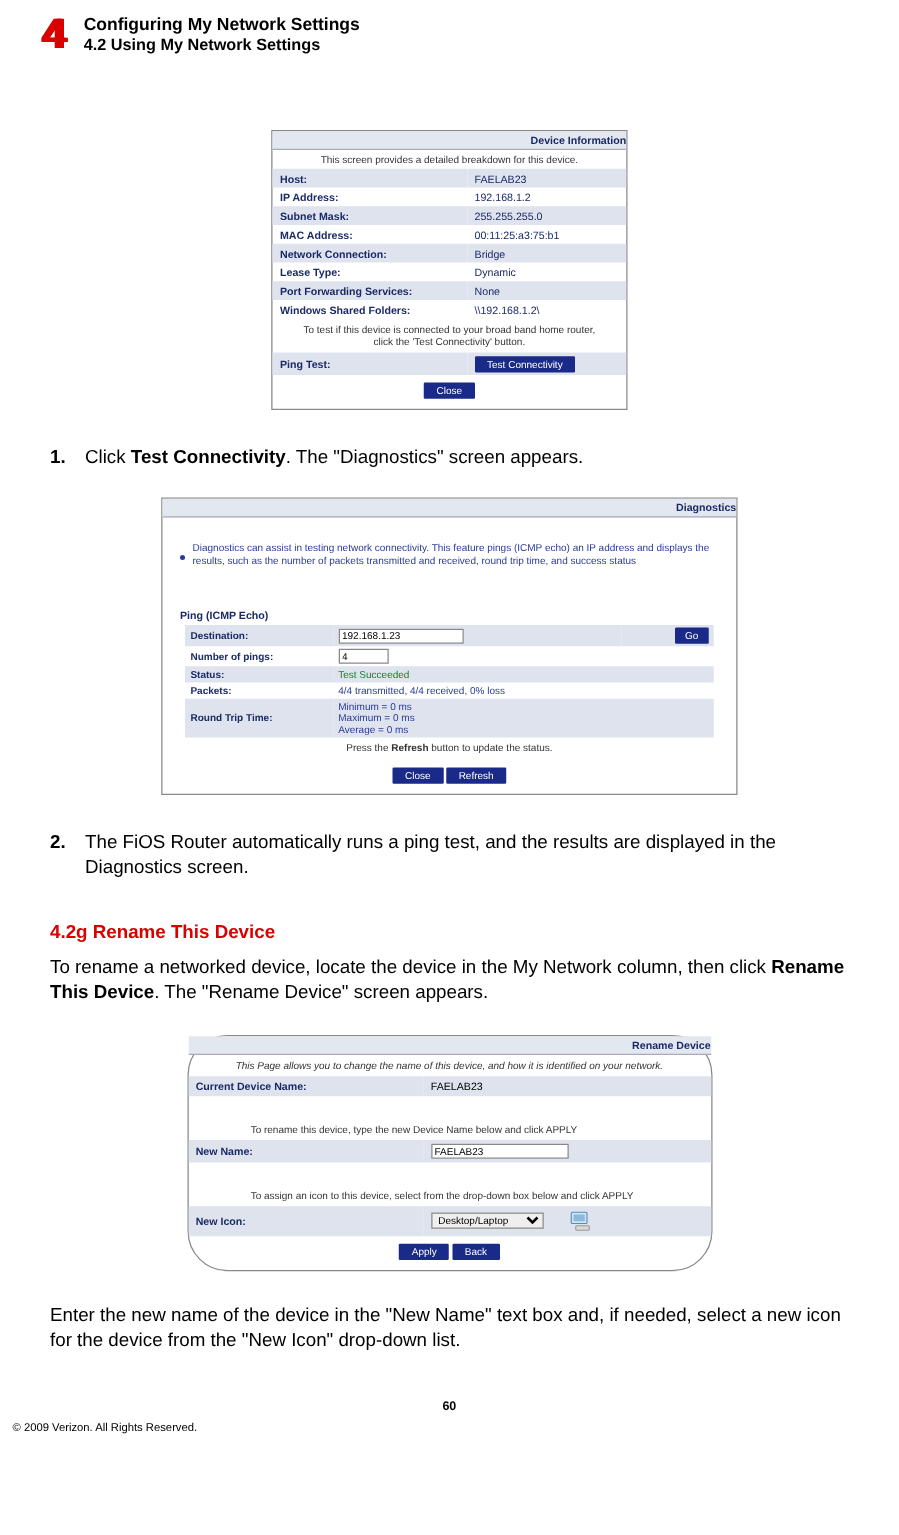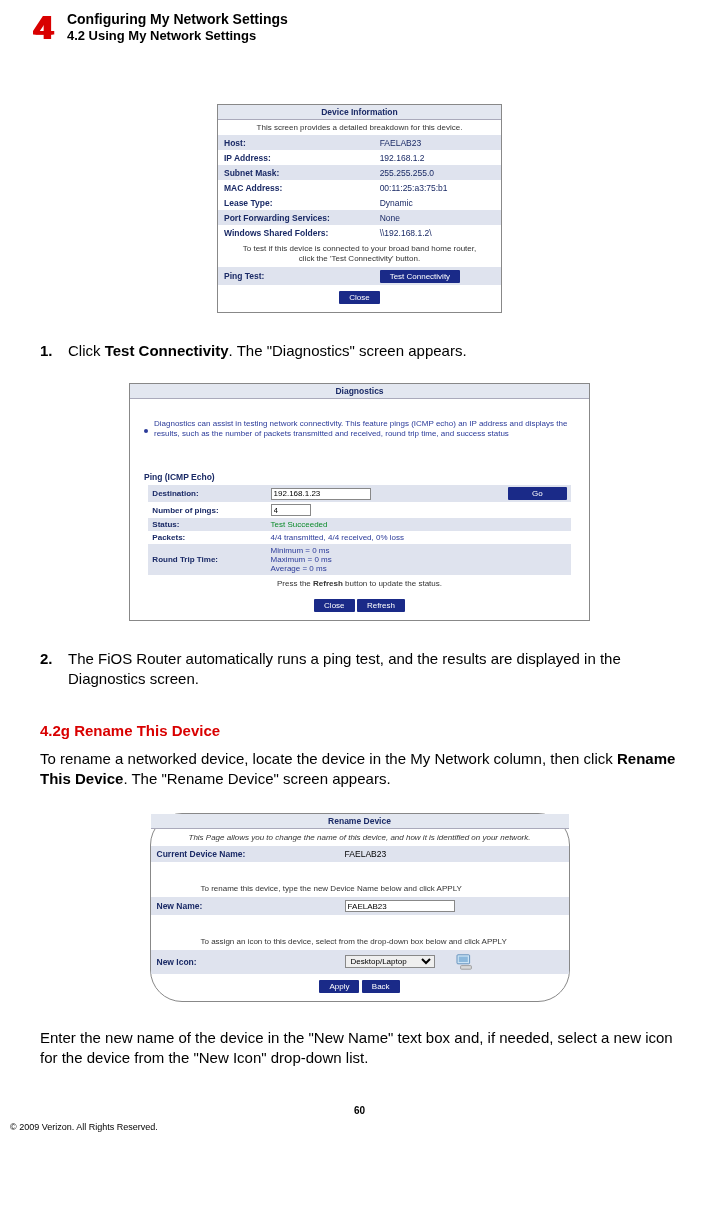--- a/index.html
+++ b/index.html
@@ -25,21 +25,21 @@
 
   .figure { border: 1px solid #888; margin: 0 auto; background: #fff; font-size: 8.5px; }
   .fig1 { width: 285px; }
   .fig2 { width: 461px; }
   .fig3 { width: 420px; border-radius: 32px; }
 
   .panel-title {
     background: #e3e7f0;
     color: #1a2a66;
     font-weight: 700;
-    text-align: center;
+    text-align: right;
     padding: 2px 0;
     border-bottom: 1px solid #aab;
   }
   .panel-sub { text-align: center; padding: 3px 6px; font-size: 8px; color: #333; }
   table.info { width: 100%; border-collapse: collapse; }
   table.info td { padding: 2.5px 6px; vertical-align: middle; }
   table.info tr.stripe td { background: #dfe3ee; }
   table.info td.lbl { font-weight: 700; color: #1a2a66; width: 55%; }
   table.info td.val { color: #1a2a66; }
   .btn {
@@ -117,20 +117,24 @@
           <td class="val">192.168.1.2</td>
         </tr>
     <tr class="stripe">
           <td class="lbl">Subnet Mask:</td>
           <td class="val">255.255.255.0</td>
         </tr>
     <tr>
           <td class="lbl">MAC Address:</td>
           <td class="val">00:11:25:a3:75:b1</td>
         </tr>
+    <tr class="stripe">
+          <td class="lbl">Network Connection:</td>
+          <td class="val blue">Bridge</td>
+        </tr>
     <tr>
           <td class="lbl">Lease Type:</td>
           <td class="val">Dynamic</td>
         </tr>
     <tr class="stripe">
           <td class="lbl">Port Forwarding Services:</td>
           <td class="val">None</td>
         </tr>
     <tr>
           <td class="lbl">Windows Shared Folders:</td>
@@ -165,21 +169,21 @@
     <div class="dot"></div>
     <div class="bt">Diagnostics can assist in testing network connectivity. This feature pings (ICMP echo) an IP address and displays the results, such as the number of packets transmitted and received, round trip time, and success status</div>
   </div>
   <div class="gap"></div>
   <div class="sect">Ping (ICMP Echo)</div>
   <table class="diag">
     <tbody>
         <tr class="stripe">
       <td class="lbl">Destination:</td>
       <td><input class="mini" style="width: 100px;" value="192.168.1.23"></td>
-      <td style="text-align:right"><button class="btn" style="padding:2px 24px">Go</button></td>
+      <td style="text-align:right"><button class="btn" style="padding:2px 8px">Go</button></td>
     </tr>
     <tr>
       <td class="lbl">Number of pings:</td>
       <td colspan="2"><input class="mini" style="width: 40px;" value="4"></td>
     </tr>
     <tr class="stripe">
       <td class="lbl">Status:</td>
       <td colspan="2" class="green">Test Succeeded</td>
     </tr>
     <tr>

